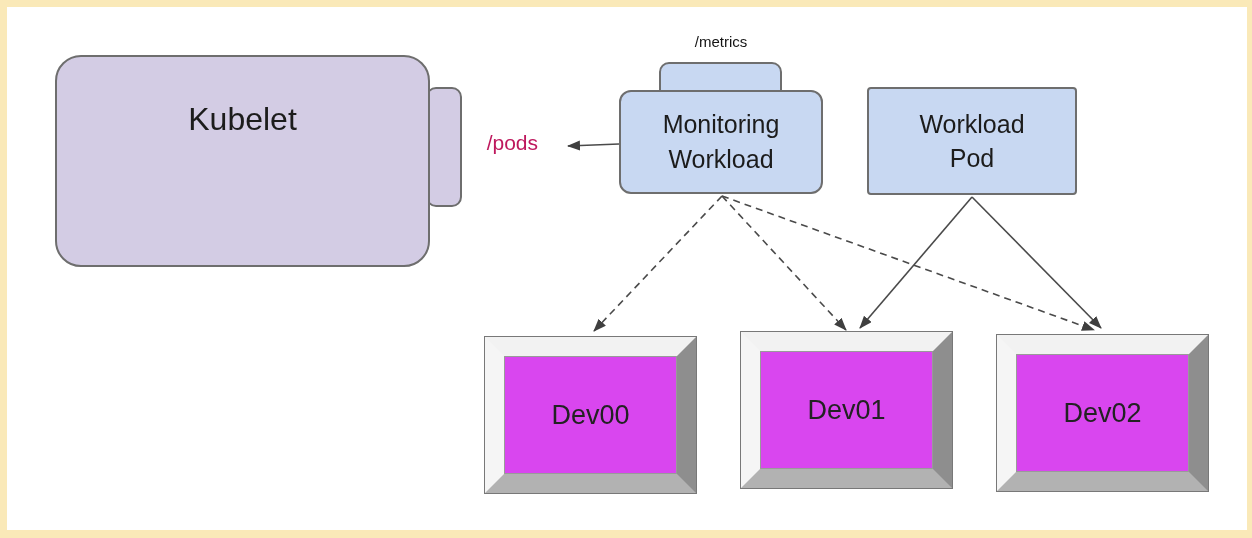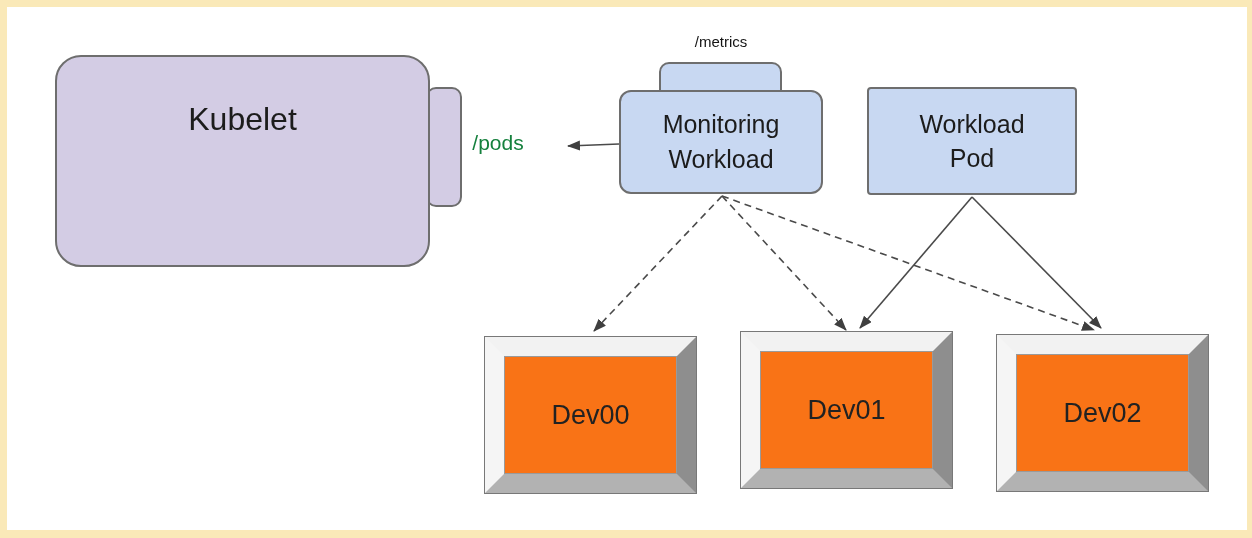--- a/index.html
+++ b/index.html
@@ -37,39 +37,39 @@
   .metrics-port {
     position:absolute; left:659px; top:62px; width:123px; height:48px;
     background:#c8d8f2; border:2px solid #6e6e6e; border-radius:10px; z-index:1;
   }
   .metrics-label {
     position:absolute; left:655px; top:33px; width:132px;
     font-size:15px; color:#141414; text-align:center; z-index:2;
   }
   .pods-label {
     position:absolute; left:458px; top:131px; width:80px;
-    font-size:21px; color:#15803d; text-align:center; z-index:2;
+    font-size:21px; color:#be185d; text-align:right; z-index:2;
   }
 
   .monitoring {
     left:619px; top:90px; width:204px; height:104px;
     border-radius:12px; font-size:25px; line-height:35px;
   }
   .workload {
     left:867px; top:87px; width:210px; height:108px;
     border-radius:4px; font-size:25px; line-height:34px;
   }
 
   
   .device {
     position:absolute; width:211px; height:156px;
     border:19px solid;
     border-color:#f2f2f2 #8e8e8e #b2b2b2 #f5f5f5;
     outline:1px solid #787878;
-    background:#f97316; z-index:2;
+    background:#d946ef; z-index:2;
   }
   .device-face {
     position:absolute; inset:0; border:1px solid #9a9a9a;
     display:flex; align-items:center; justify-content:center;
     font-size:27px; color:#222;
   }
   .dev0 { left:485px; top:337px; }
   .dev1 { left:741px; top:332px; }
   .dev2 { left:997px; top:335px;text-align:center; }
 

